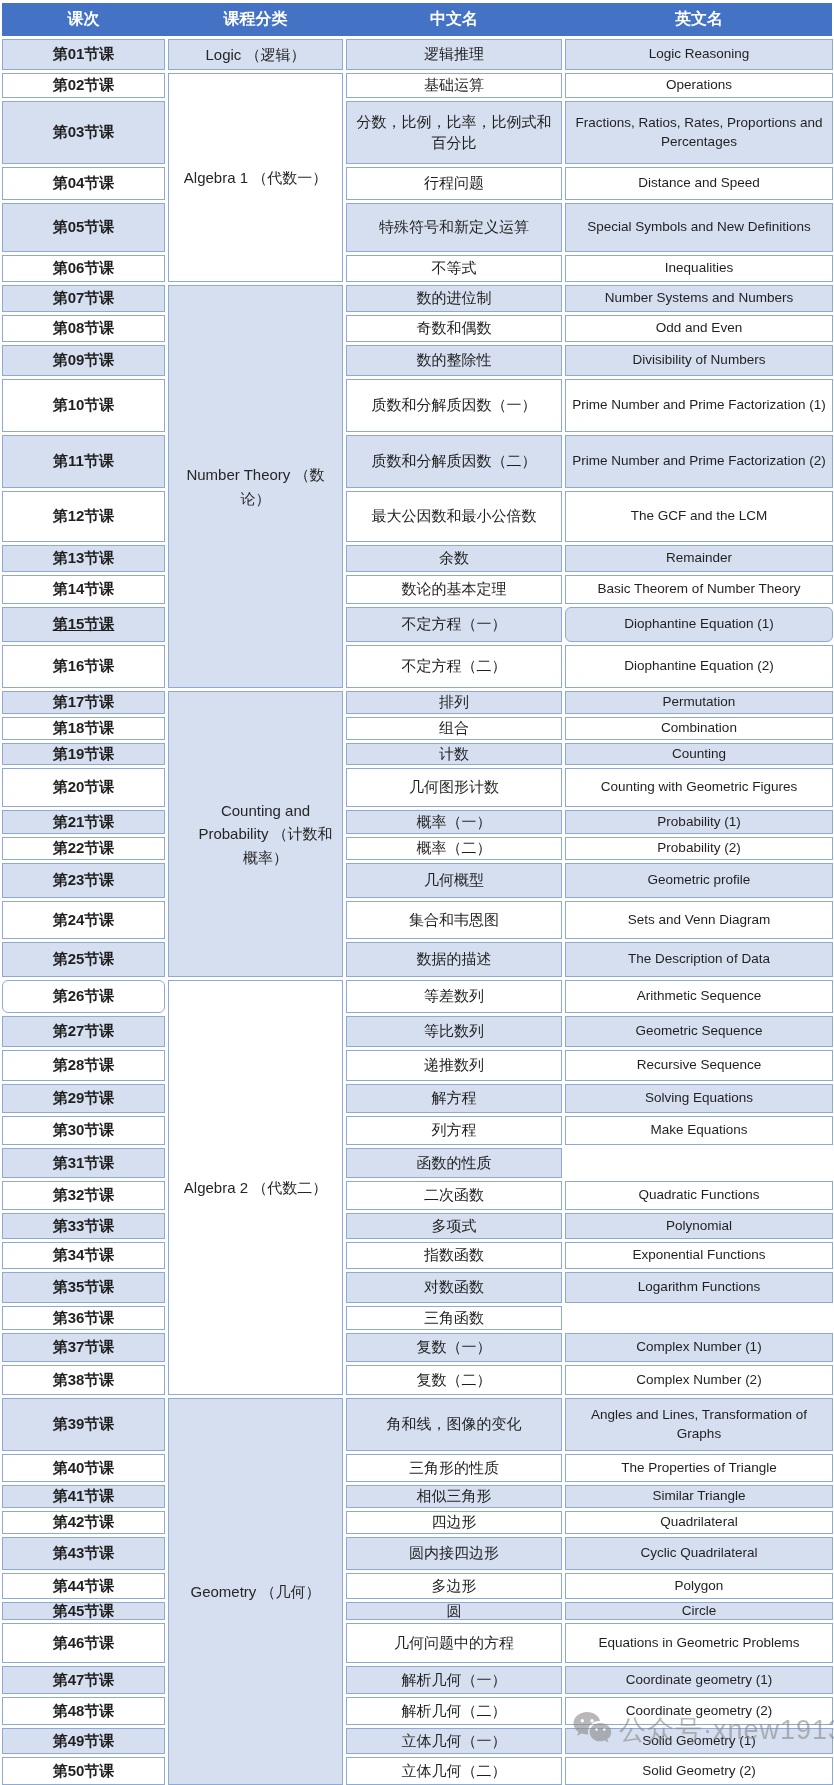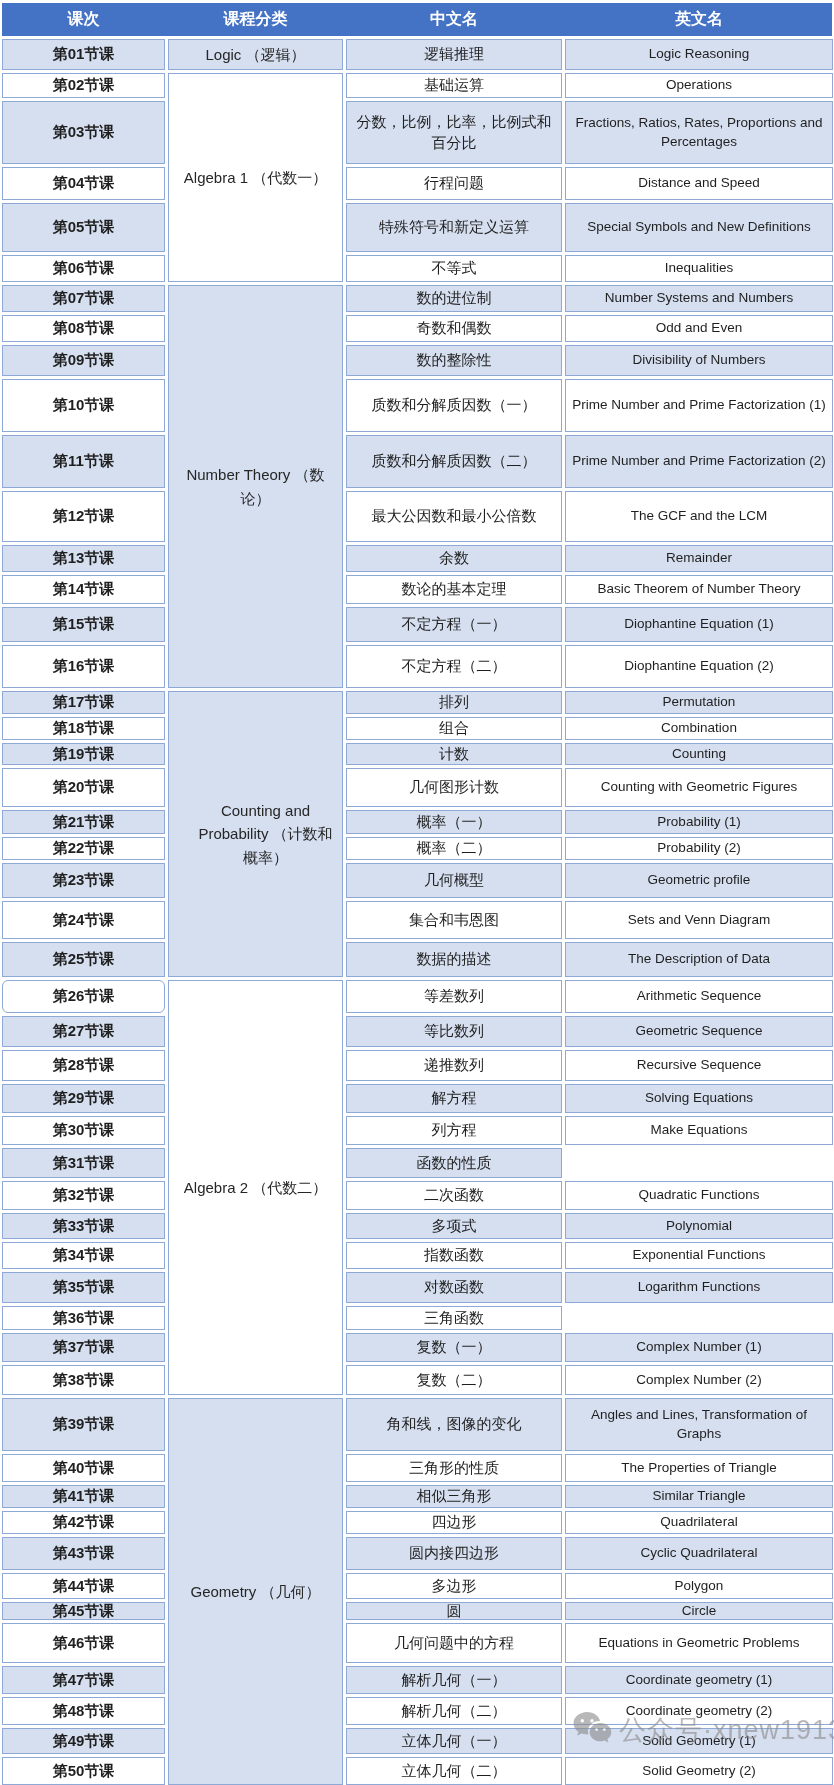--- a/index.html
+++ b/index.html
@@ -114,23 +114,23 @@
         <div class="cell en-cell shade" style="grid-area: 5 / 4;">Prime Number and Prime Factorization (2)</div>
         <div class="cell lesson-cell" style="grid-area: 6 / 1;">第12节课</div>
         <div class="cell zh-cell" style="grid-area: 6 / 3;">最大公因数和最小公倍数</div>
         <div class="cell en-cell" style="grid-area: 6 / 4;">The GCF and the LCM</div>
         <div class="cell lesson-cell shade" style="grid-area: 7 / 1;">第13节课</div>
         <div class="cell zh-cell shade" style="grid-area: 7 / 3;">余数</div>
         <div class="cell en-cell shade" style="grid-area: 7 / 4;">Remainder</div>
         <div class="cell lesson-cell" style="grid-area: 8 / 1;">第14节课</div>
         <div class="cell zh-cell" style="grid-area: 8 / 3;">数论的基本定理</div>
         <div class="cell en-cell" style="grid-area: 8 / 4;">Basic Theorem of Number Theory</div>
-        <div class="cell lesson-cell shade" style="grid-area: 9 / 1;">第15节课</div>
+        <div class="cell lesson-cell shade" style="grid-area: 9 / 1; text-decoration: underline;">第15节课</div>
         <div class="cell zh-cell shade" style="grid-area: 9 / 3;">不定方程（一）</div>
-        <div class="cell en-cell shade" style="grid-area: 9 / 4;">Diophantine Equation (1)</div>
+        <div class="cell en-cell shade" style="grid-area: 9 / 4; border-radius: 6px;">Diophantine Equation (1)</div>
         <div class="cell lesson-cell" style="grid-area: 10 / 1;">第16节课</div>
         <div class="cell zh-cell" style="grid-area: 10 / 3;">不定方程（二）</div>
         <div class="cell en-cell" style="grid-area: 10 / 4;">Diophantine Equation (2)</div>
       </div>
       <div class="grid-cols section" style="grid-template-rows: 23px 23px 22px 39px 24px 23px 35px 38px 35px;">
         <div class="cell category-cell shade" style="grid-area: 1 / 2 / span 9; padding-left: 29px;">Counting and Probability （计数和概率）</div>
         <div class="cell lesson-cell shade" style="grid-area: 1 / 1;">第17节课</div>
         <div class="cell zh-cell shade" style="grid-area: 1 / 3;">排列</div>
         <div class="cell en-cell shade" style="grid-area: 1 / 4;">Permutation</div>
         <div class="cell lesson-cell" style="grid-area: 2 / 1;">第18节课</div>

